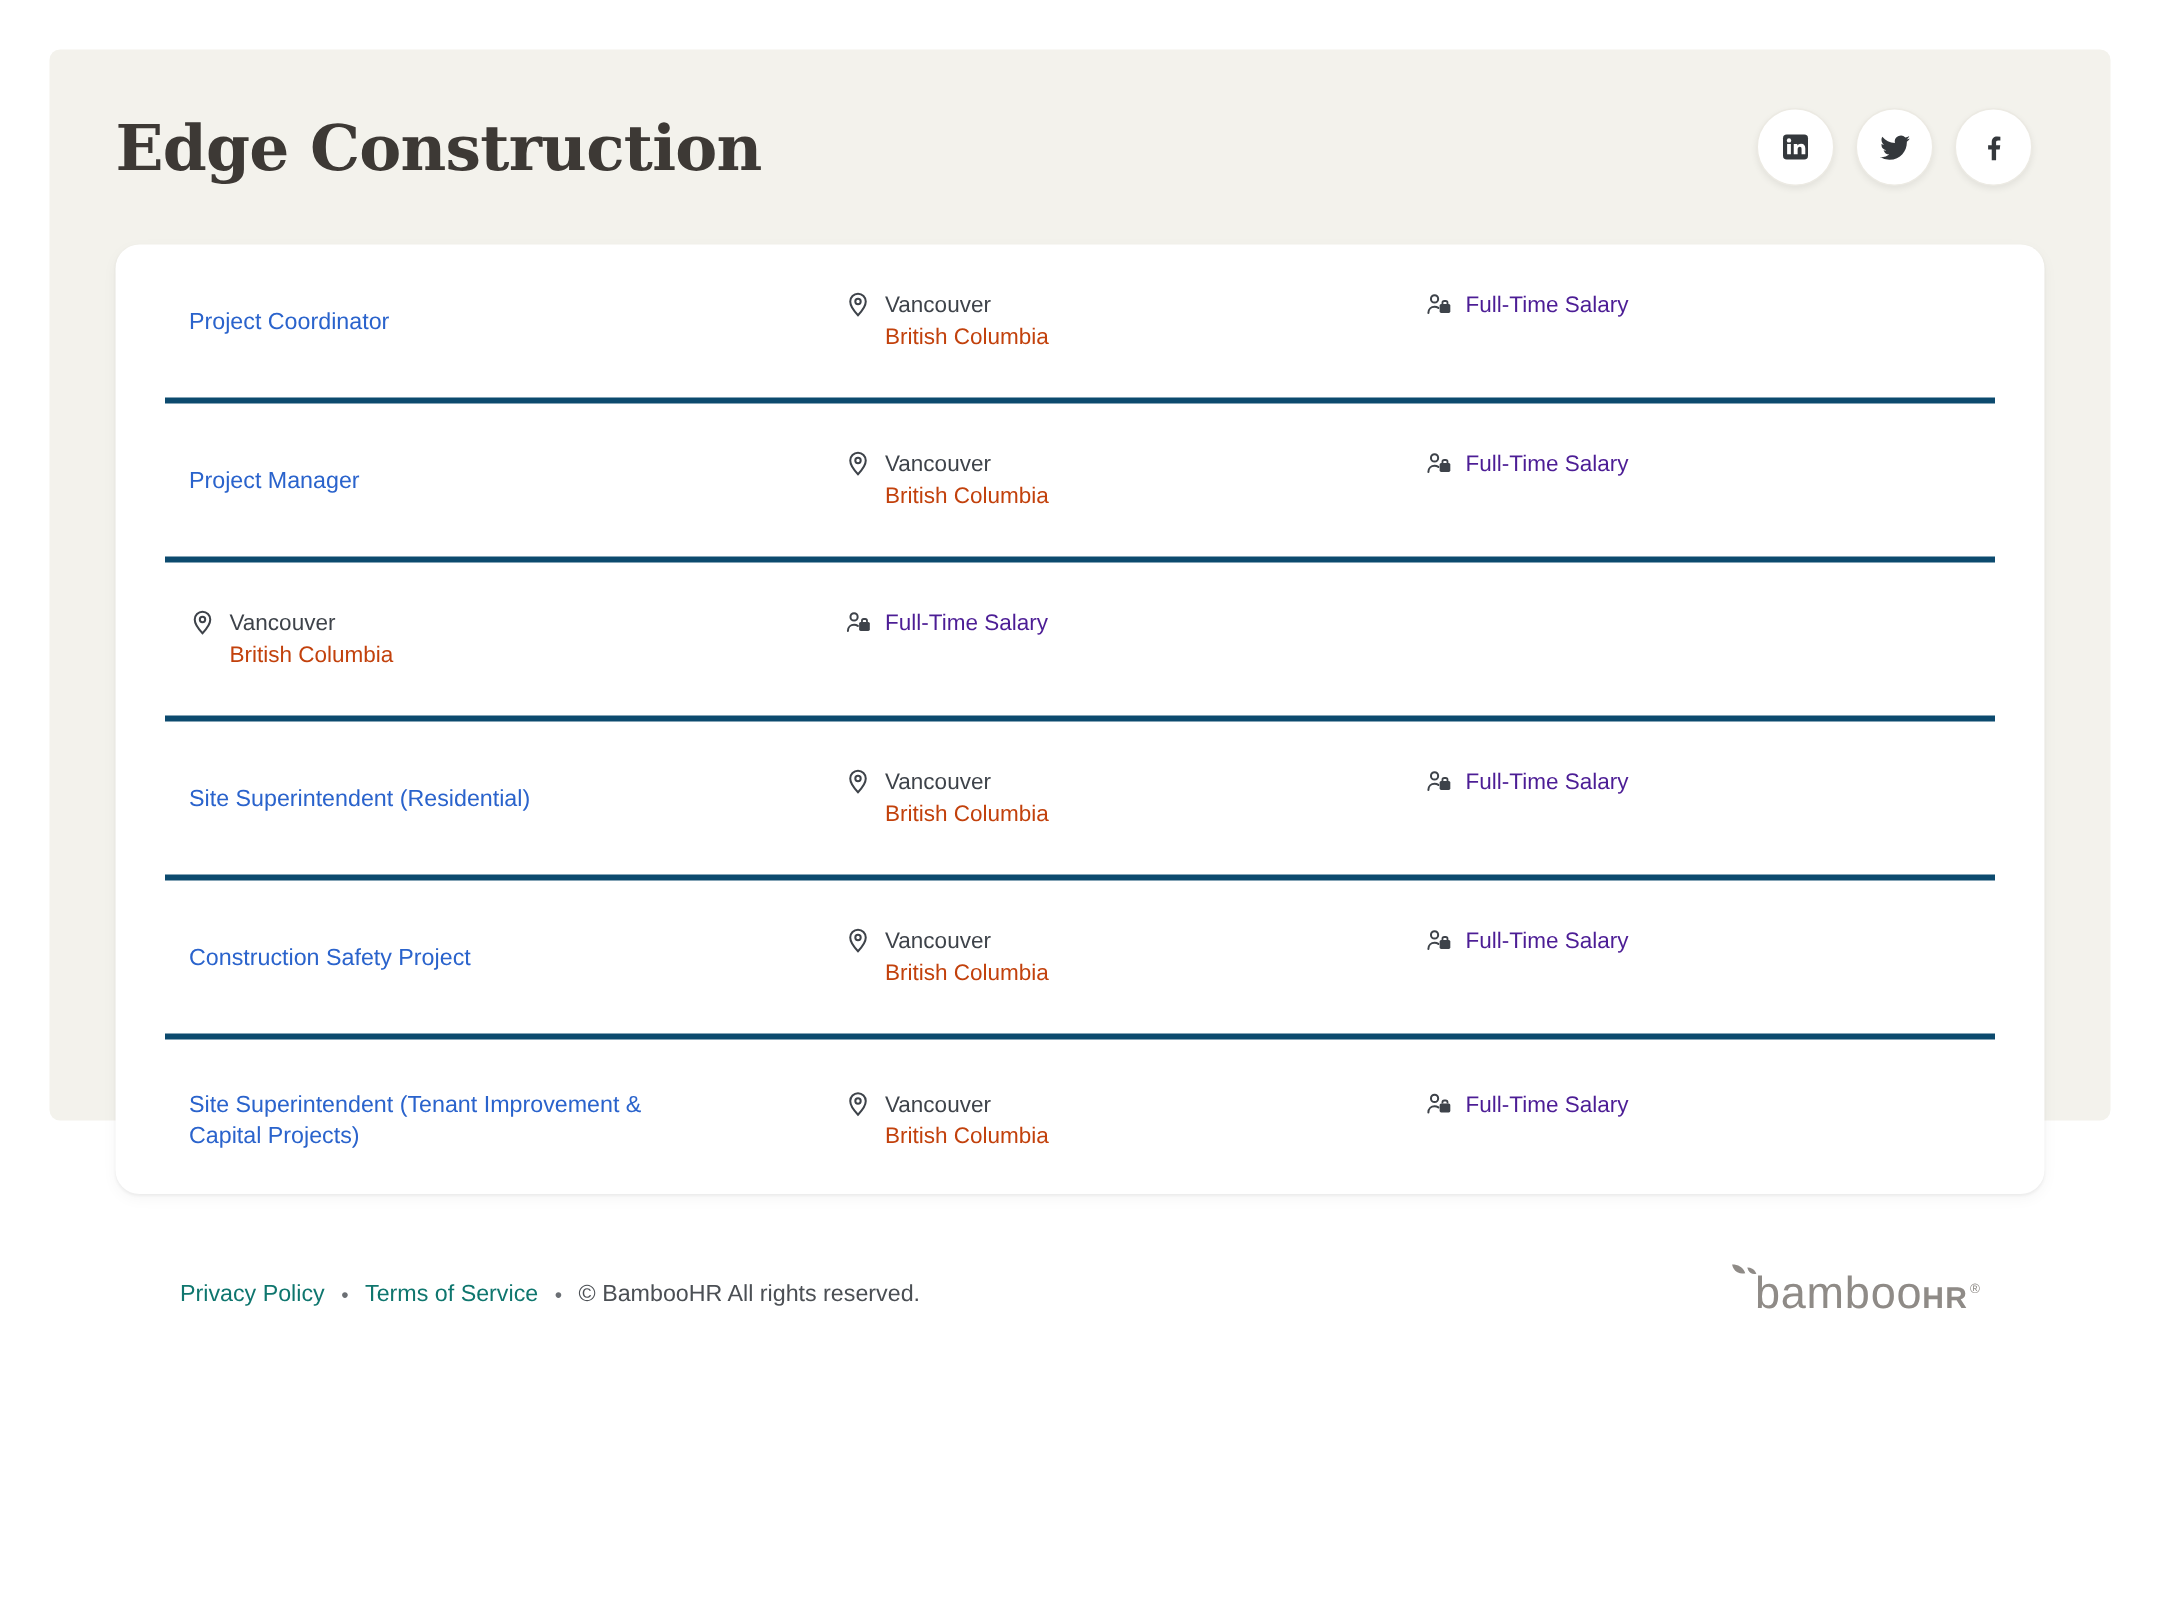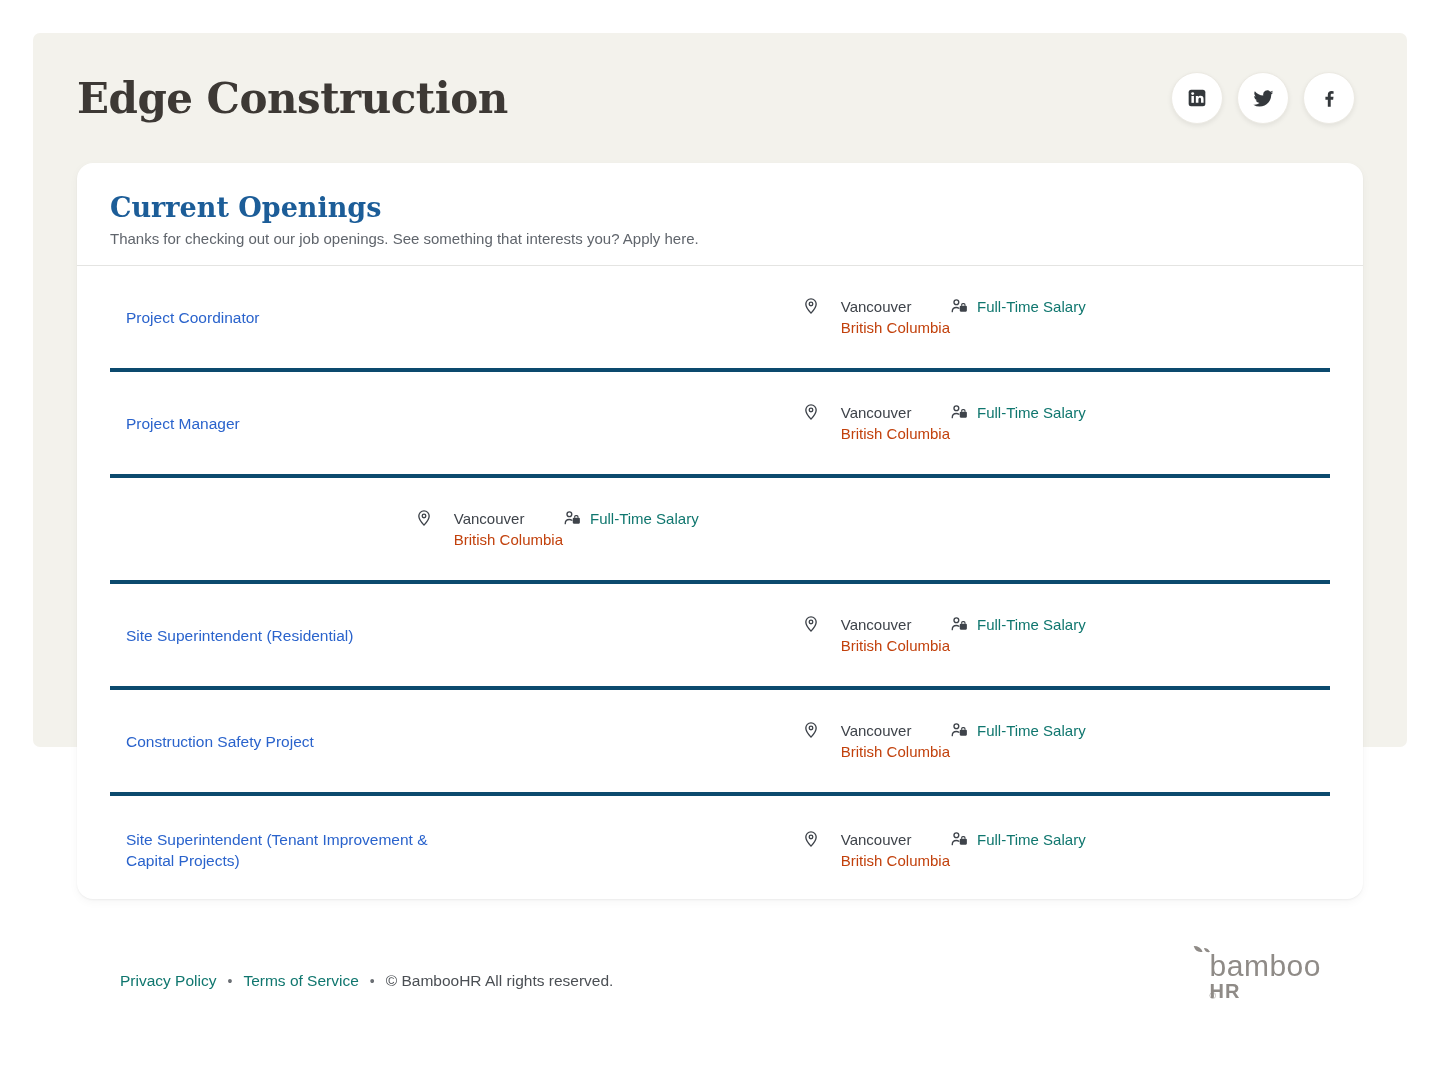--- a/index.html
+++ b/index.html
@@ -42,37 +42,37 @@
   .job-list { padding:0 33px; }
   .job-row {
     display:grid; grid-template-columns:437px 387px 1fr; align-items:center;
     min-height:106px; border-bottom:4px solid #0c4a6e; padding-left:16px;
   }
   .job-row.last { border-bottom:none; align-items:start; padding-top:33px; padding-bottom:28px; min-height:0; }
   .job-link {
     color:#2a63cc; font-size:15.5px; line-height:21px; text-decoration:none;
     display:inline-block; max-width:350px; cursor:pointer;
   }
-  .cell-inner { display:flex; gap:21px;justify-content:flex-end; }
+  .cell-inner { display:flex; gap:9px; }
   .loc-icon, .type-icon { flex:0 0 auto; margin-top:1px; }
   .loc-text .city { font-size:15px; color:#3e434a; line-height:21px; }
   .loc-text .region { font-size:15px; color:#c2410c; line-height:21px; }
   .type-cell-inner { height:42px; display:flex; align-items:flex-start; gap:9px; }
-  .type-label { font-size:15px; color:#0f766e; line-height:21px; }
+  .type-label { font-size:15px; color:#4c1d95; line-height:21px; }
 
   
   .panel-footer {
     display:flex; align-items:center; justify-content:space-between;
     margin-top:52px; padding:0 87px;
   }
   .footer-links { display:flex; align-items:center; font-size:15.5px; color:#4b4f54; }
   .footer-link { color:#0f766e; text-decoration:none; cursor:pointer; }
   .dot-sep { margin:0 11px; color:#6b6f74; font-size:14px; }
 
-  .brand-logo { position:relative; display:flex; align-items:baseline; color:#8f8b87; padding-left:14px;flex-direction:column; }
+  .brand-logo { position:relative; display:flex; align-items:baseline; color:#8f8b87; padding-left:14px; }
   .logo-leaf { position:absolute; left:-2px; top:-7px; transform:rotate(-8deg); }
   .logo-main { font-size:30px; letter-spacing:0.5px; line-height:1; }
   .logo-suffix { font-size:20px; font-weight:600; letter-spacing:1px; line-height:1; }
   .logo-reg { font-size:9px; position:relative; top:-10px; margin-left:1px; }
 </style>
 </head>
 <body>
 
 <div class="panel">
 
@@ -100,24 +100,20 @@
         <span>
           <svg width="21" height="21" viewBox="0 0 24 24">
             <path fill="#34383c" d="M13.4 21.5v-8.2h2.76l.41-3.2H13.4V8.05c0-.93.26-1.56 1.59-1.56h1.68V3.63A22.3 22.3 0 0014.2 3.5c-2.44 0-4.12 1.5-4.12 4.23v2.37H7.33v3.2h2.75v8.2z"></path>
           </svg>
         </span>
       </div>
     </div>
   </div>
 
   <div class="card">
-    <div class="card-head">
-      <div class="openings-title">Current Openings</div>
-      <div class="openings-subtitle">Thanks for checking out our job openings. See something that interests you? Apply here.</div>
-    </div>
 
     <div class="job-list">
 
       <div class="job-row">
         <div>
           <a class="job-link">Project Coordinator</a>
         </div>
         <div class="cell-inner">
           <span class="loc-icon">
             <svg width="18" height="18" viewBox="0 0 24 24" fill="none" stroke="#3e434a" stroke-width="1.8">

